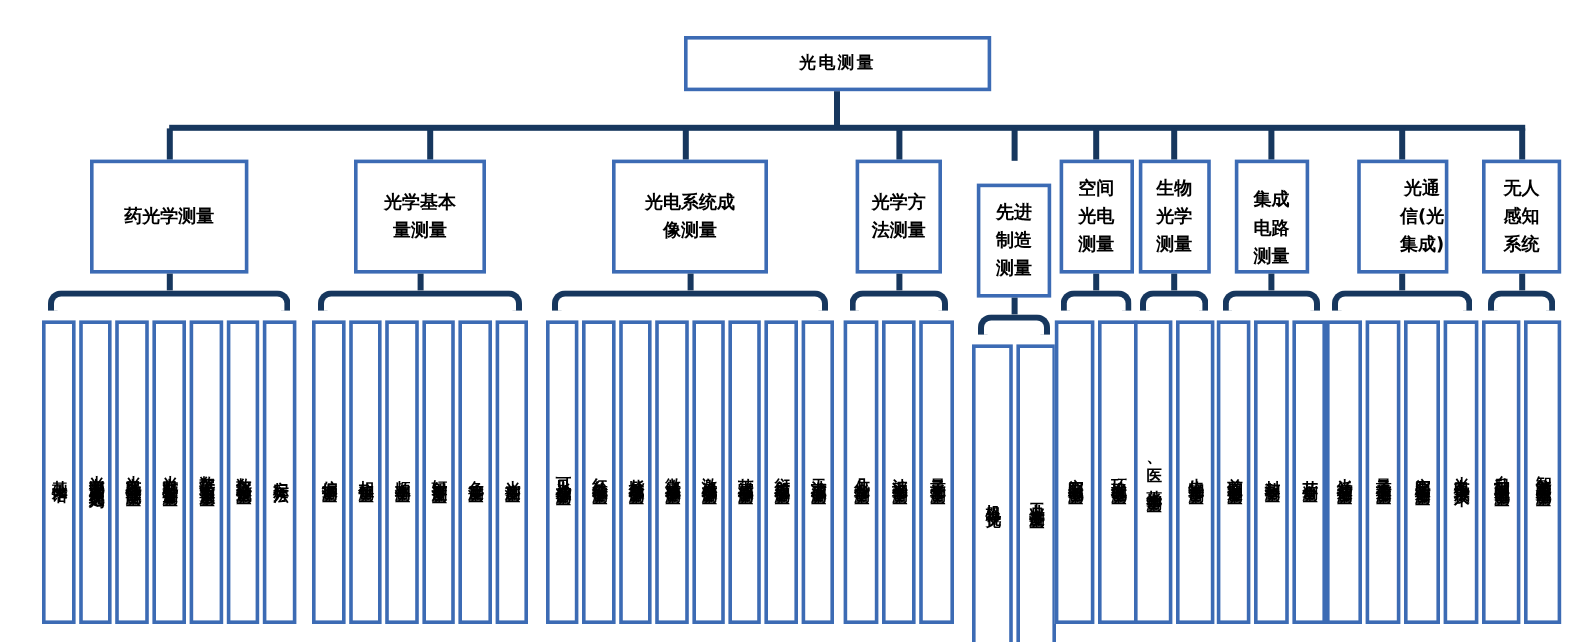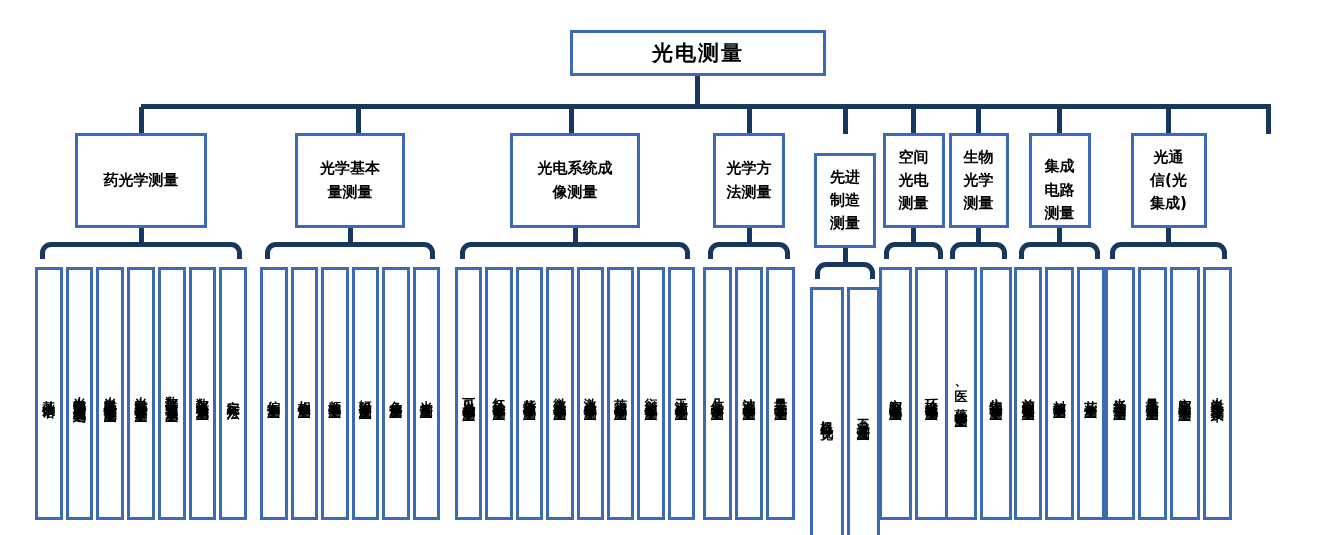--- a/index.html
+++ b/index.html
@@ -8,21 +8,21 @@
   }
   html,body{margin:0;padding:0;background:#fff;}
   body{font-family:"DejaVu Sans","Liberation Sans",sans-serif;color:#000;}
   #canvas{position:relative;width:1326px;height:535px;background:#fff;overflow:hidden;}
 
   
   .root-box{
     position:absolute;left:570px;top:30px;width:256px;height:46px;
     border:3px solid var(--box);box-sizing:border-box;background:#fff;
     display:flex;align-items:center;justify-content:center;
-    font-size:21px;font-weight:bold;letter-spacing:2px;
+    font-size:14px;font-weight:bold;letter-spacing:2px;
   }
 
   
   .vline,.hline{position:absolute;background:var(--line);}
   .root-stem{left:695px;top:76px;width:5px;height:29px;}
   .trunk{left:141px;top:104px;width:1130px;height:5px;}
   .drop{top:107px;width:5px;height:27px;}
 
   
   .group{position:absolute;top:133px;display:flex;flex-direction:column;align-items:center;}
@@ -44,21 +44,21 @@
     white-space:pre-line;
   }
   .g0 .cat{width:132px;}
   .g1 .cat{width:110px;}
   .g2 .cat{width:130px;}
   .g3 .cat{width:72px;}
   .g4 .cat{width:62px;}
   .g5 .cat{width:62px;}
   .g6 .cat{width:60px;}
   .g7 .cat{width:62px;align-items:flex-end;}
-  .g8 .cat{width:76px;}
+  .g8 .cat{width:76px;justify-content:flex-end;}
   .g9 .cat{width:66px;}
 
   .stem{width:5px;height:14px;background:var(--line);}
   .bracket{
     height:17px;width:calc(100% - 10px);box-sizing:border-box;
     border:5px solid var(--line);border-bottom:none;
     border-radius:11px 11px 0 0;
   }
 
   .leaves{display:flex;gap:3px;margin-top:8px;width:100%;}
@@ -282,14 +282,29 @@
         </div>
       <div class="leaf">
           <span>空间光通信测量</span>
         </div>
       <div class="leaf">
           <span>光电子集成技术</span>
         </div>
     </div>
   </div>
 
+  <div class="group g9">
+    <div class="cat"><span>无人
+感知
+系统</span></div>
+    <div class="stem"></div>
+    <div class="bracket"></div>
+    <div class="leaves">
+      <div class="leaf">
+          <span>自动驾驶光电测量</span>
+        </div>
+      <div class="leaf">
+          <span>智能消费光电测量</span>
+        </div>
+    </div>
+  </div>
 
 </div>
 
 </body></html>

